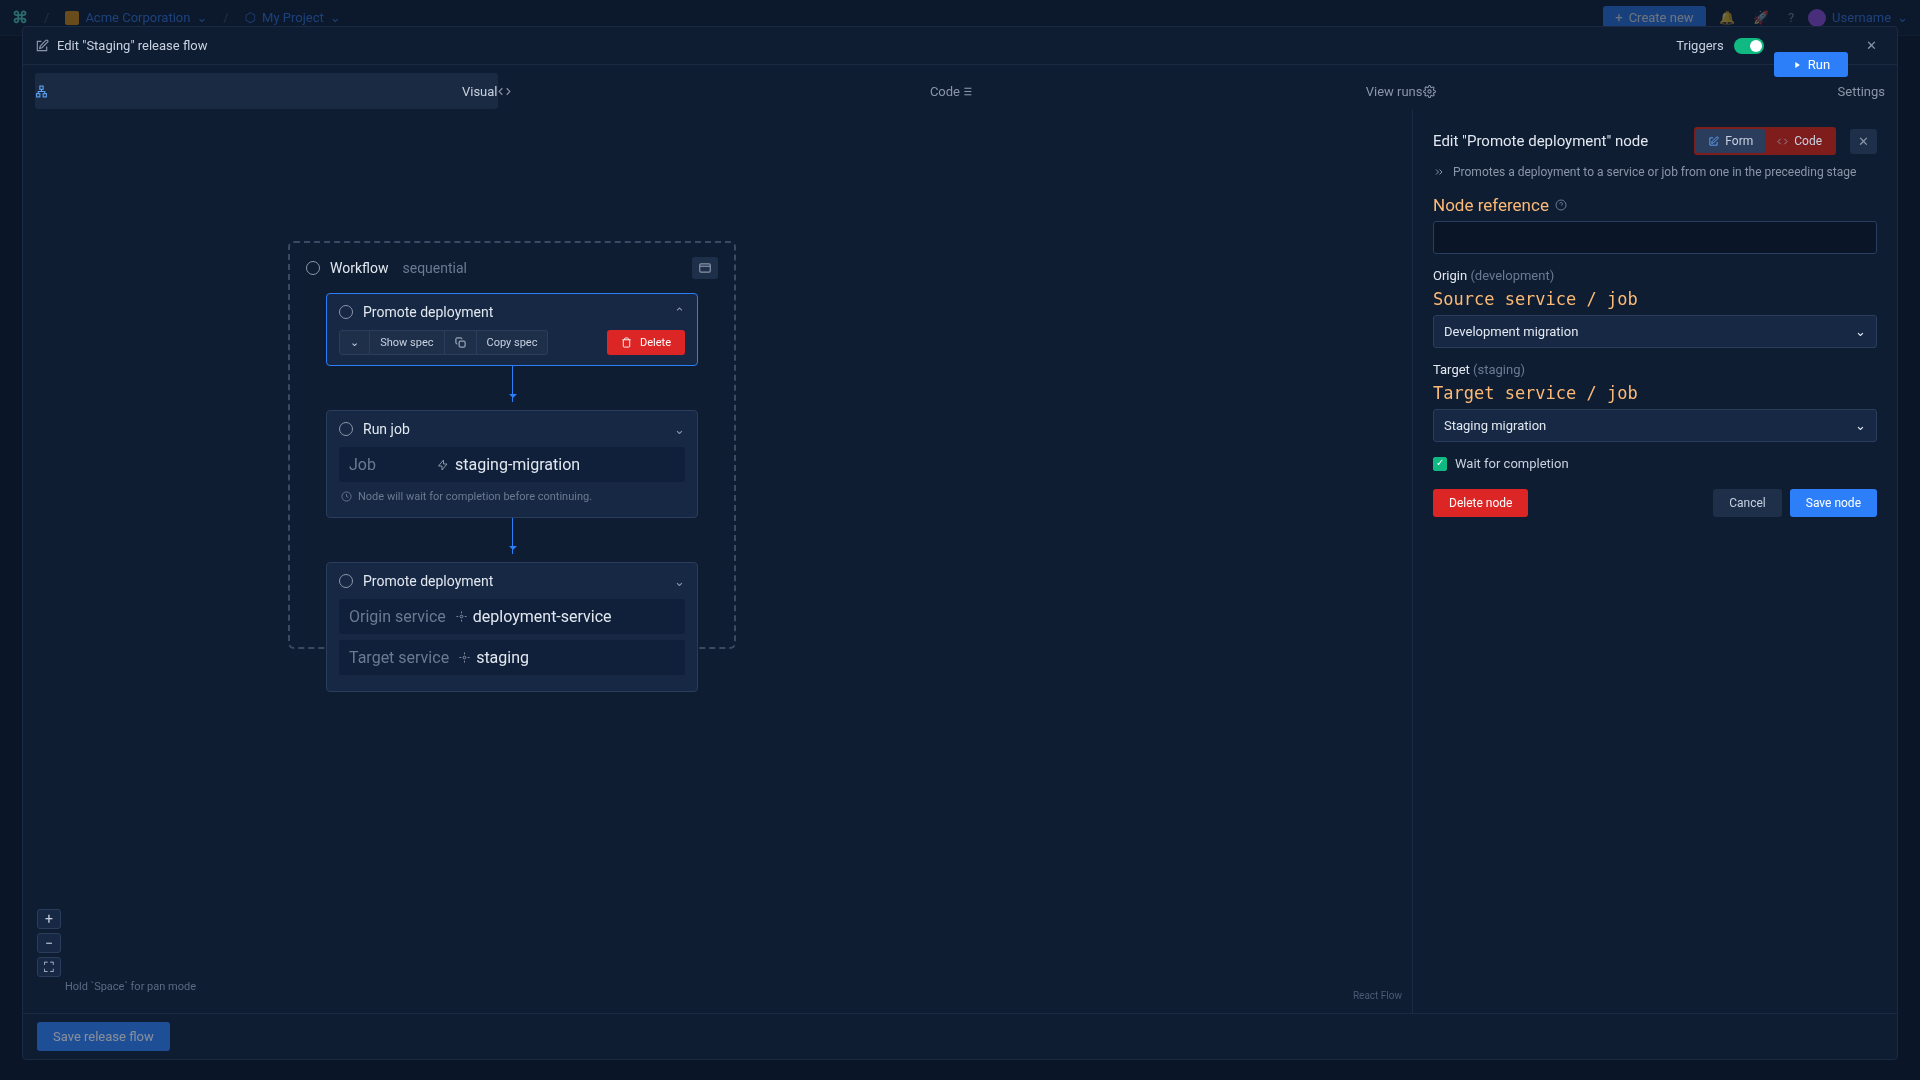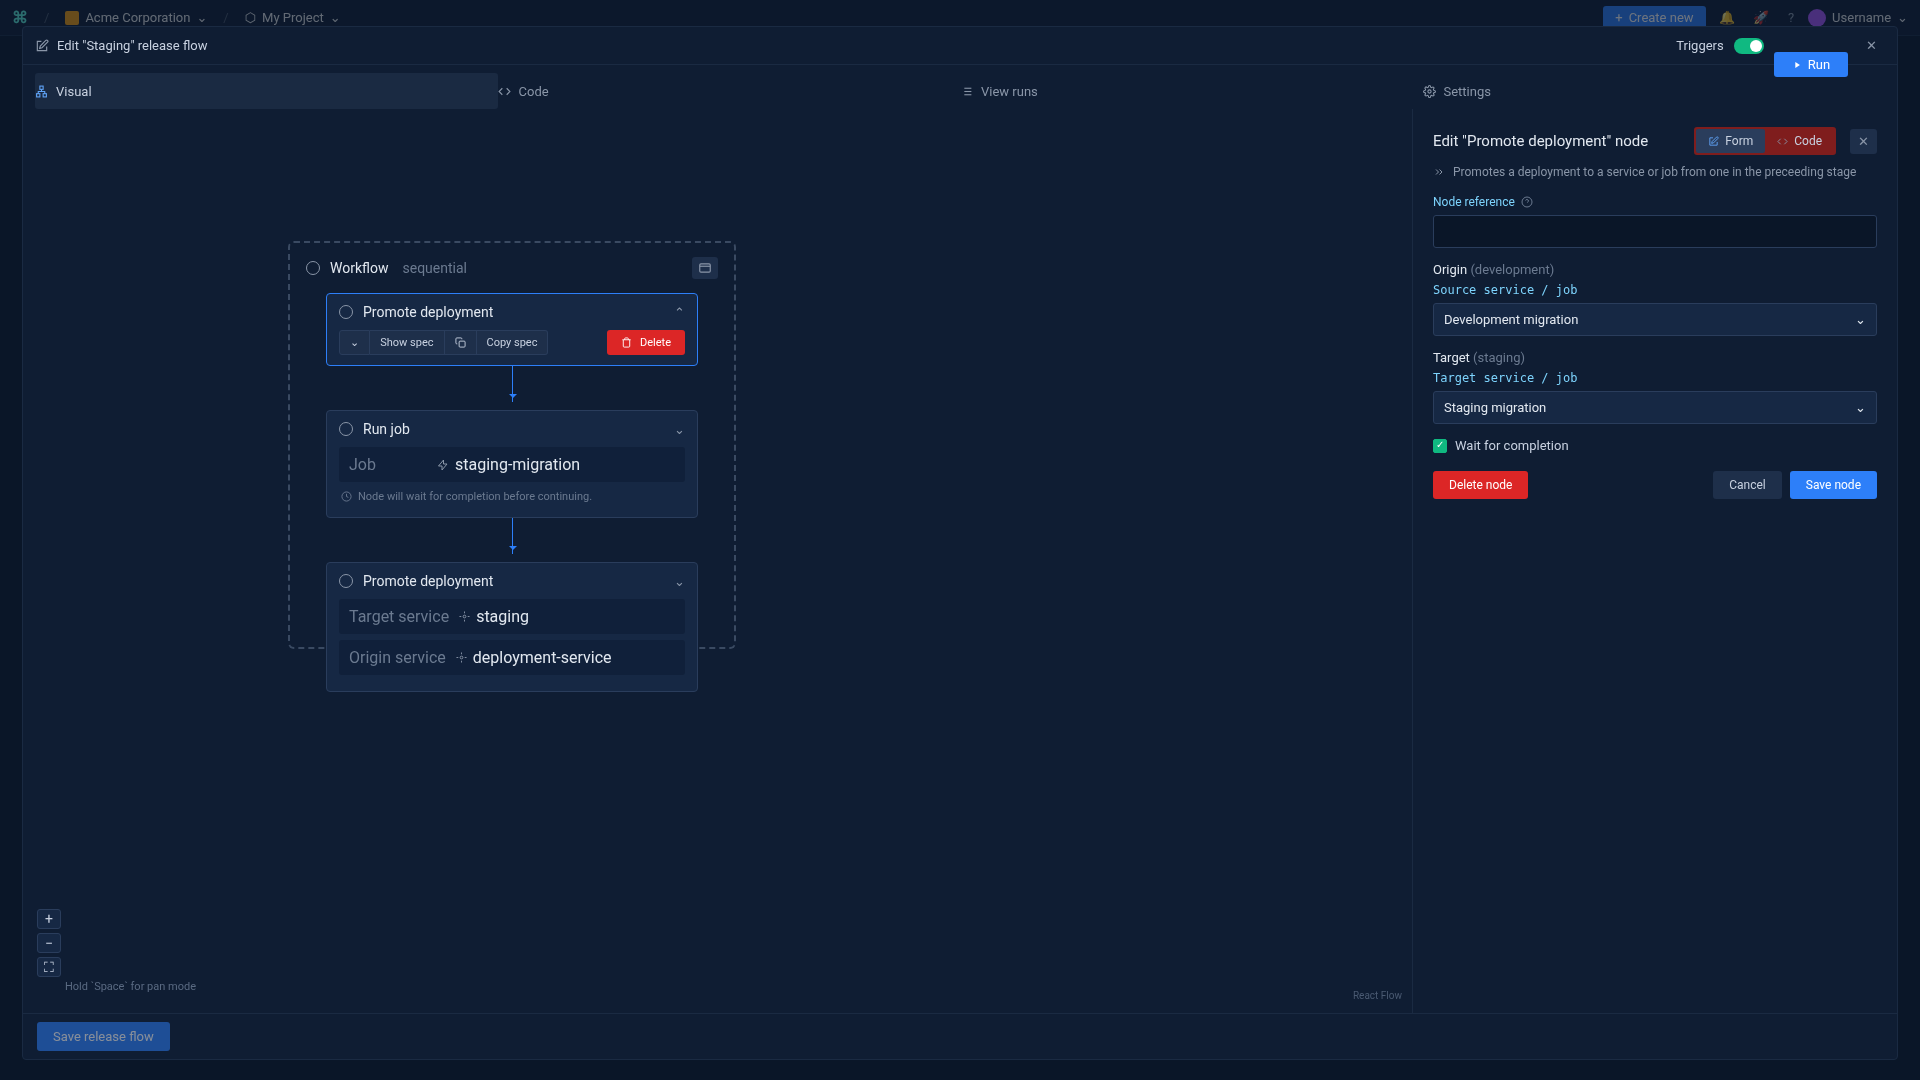--- a/index.html
+++ b/index.html
@@ -1,34 +1,34 @@
 <!DOCTYPE html>
 <html><head>
 <meta charset="utf-8">
 <style>
 * { margin: 0; padding: 0; box-sizing: border-box; font-family: -apple-system, BlinkMacSystemFont, "Segoe UI", Roboto, sans-serif; }
 body { background: #0a1628; color: #c8d1e0; width: 1920px; height: 1080px; overflow: hidden; font-size: 13px; }
 .topnav { height: 36px; background: #0f1d33; display: flex; align-items: center; padding: 0 12px; opacity: 0.4; gap: 16px; border-bottom: 1px solid #1a2a42; }
 .topnav .logo { color: #5eead4; font-weight: bold; font-size: 16px; }
-.topnav .breadcrumb-item { color: #e5e5e5; display: flex; align-items: center; gap: 6px; }
+.topnav .breadcrumb-item { color: #3b82f6; display: flex; align-items: center; gap: 6px; }
 .topnav .sep { color: #4a5568; }
 .topnav .right { margin-left: auto; display: flex; align-items: center; gap: 10px; }
 .topnav .create-btn { background: #2d7ff9; color: #fff; padding: 4px 12px; border-radius: 3px; display: flex; align-items: center; gap: 6px; }
 .topnav .icon-btn { color: #8a96a8; padding: 4px; }
 .topnav .avatar { width: 18px; height: 18px; background: #a855f7; border-radius: 50%; }
 .modal { position: absolute; left: 22px; right: 22px; top: 26px; bottom: 20px; background: #0f1d33; border-radius: 4px; display: flex; flex-direction: column; border: 1px solid #1a2a42; }
 .modal-header { height: 38px; display: flex; align-items: center; padding: 0 12px; border-bottom: 1px solid #1a2a42; }
 .modal-header .title { display: flex; align-items: center; gap: 8px; color: #c8d1e0; }
 .modal-header .right { margin-left: auto; display: flex; align-items: center; gap: 10px; }
 .toggle { width: 30px; height: 16px; background: #10b981; border-radius: 8px; position: relative; }
 .toggle::after { content: ''; position: absolute; width: 12px; height: 12px; background: #fff; border-radius: 50%; right: 2px; top: 2px; }
 .run-btn { background: #2d7ff9; color: #fff; padding: 5px 18px; border-radius: 3px; display: flex; align-items: center; gap: 6px; margin-top: 38px; }
 .close-btn { color: #8a96a8; padding: 4px 8px; cursor: pointer; }
 .tabs { height: 36px; display: flex; margin: 8px 12px 0; gap: 0; }
-.tab { flex: 1; display: flex; align-items: center; justify-content: flex-start; gap: 8px; color: #8a96a8; border-radius: 3px; cursor: pointer; }
+.tab { flex: 1; display: flex; align-items: center; justify-content: space-between; gap: 8px; color: #8a96a8; border-radius: 3px; cursor: pointer; }
 .tab.active { background: #1a2a42; color: #c8d1e0; }
 .body { flex: 1; display: flex; overflow: hidden; }
 .canvas { flex: 1; position: relative; border-right: 1px solid #1a2a42; }
 .workflow-container { position: absolute; left: 265px; top: 132px; width: 448px; height: 408px; border: 2px dashed #3a4a62; border-radius: 6px; padding: 8px 8px 8px 8px; }
 .workflow-header { display: flex; align-items: center; padding: 6px 8px; gap: 10px; }
 .circle-icon { width: 14px; height: 14px; border: 1.5px solid #8a96a8; border-radius: 50%; flex-shrink: 0; }
 .wf-title { color: #e2e8f0; font-size: 14px; }
 .wf-sub { color: #6b7a90; font-size: 14px; margin-left: 4px; }
 .wf-icon-btn { margin-left: auto; background: #1e2f4a; padding: 4px 6px; border-radius: 3px; color: #8a96a8; }
 .node { background: #162844; border: 1px solid #2a3d5c; border-radius: 4px; margin: 8px 28px 0; }
@@ -55,21 +55,21 @@
 .pan-hint { position: absolute; left: 42px; bottom: 20px; color: #5a6a82; font-size: 11px; }
 .attribution { position: absolute; right: 10px; bottom: 12px; color: #4a5a72; font-size: 10px; }
 .sidebar { width: 484px; padding: 18px 20px; overflow-y: auto; }
 .sb-header { display: flex; align-items: center; gap: 8px; margin-bottom: 10px; }
 .sb-title { color: #e2e8f0; font-size: 15px; flex: 1; }
 .view-toggle { background: #7f1d1d; border-radius: 3px; display: flex; align-items: center; padding: 2px; gap: 0; }
 .view-btn { padding: 5px 12px; font-size: 12px; color: #c8d1e0; display: flex; align-items: center; gap: 6px; border-radius: 2px; cursor: pointer; }
 .view-btn.active { background: #2a3d5c; }
 .sb-close { background: #1e2f4a; padding: 5px 8px; border-radius: 3px; color: #8a96a8; margin-left: 6px; cursor: pointer; }
 .sb-desc { color: #8a96a8; font-size: 12px; margin-bottom: 16px; display: flex; gap: 8px; align-items: center; }
-.sb-label { color: #7dd3fc; font-size: 12px; font-family: ui-monospace, monospace; margin-bottom: 6px; display: flex; align-items: center; gap: 6px; }
+.sb-label { color: #fdba74; font-size: 17px; font-family: ui-monospace, monospace; margin-bottom: 6px; display: flex; align-items: center; gap: 6px; }
 .sb-input { width: 100%; background: #0a1628; border: 1px solid #2a3d5c; border-radius: 3px; padding: 8px 10px; color: #e2e8f0; margin-bottom: 14px; }
 .sb-section-title { color: #e2e8f0; font-size: 13px; margin-bottom: 6px; }
 .sb-section-title .sub { color: #6b7a90; }
 .sb-select { width: 100%; background: #162844; border: 1px solid #2a3d5c; border-radius: 3px; padding: 8px 10px; color: #e2e8f0; display: flex; justify-content: space-between; align-items: center; margin-bottom: 14px; cursor: pointer; }
 .checkbox-row { display: flex; align-items: center; gap: 8px; margin-bottom: 18px; }
 .checkbox { width: 14px; height: 14px; border: 1px solid #10b981; background: #10b981; border-radius: 2px; position: relative; }
 .checkbox::after { content: '✓'; position: absolute; color: #fff; font-size: 10px; left: 2px; top: -1px; }
 .sb-actions { display: flex; align-items: center; gap: 8px; }
 .btn { padding: 7px 16px; border-radius: 3px; font-size: 12px; cursor: pointer; }
 .btn-danger { background: #dc2626; color: #fff; }
@@ -250,37 +250,37 @@
         <div class="connector"></div>
 
         <div class="node">
           <div class="node-header">
             <span class="circle-icon"></span>
             <span class="node-title">Promote deployment</span>
             <span class="chevron">⌄</span>
           </div>
           <div class="node-body">
             <div class="field-row">
+              <span class="field-label">Origin service</span>
+              <span class="field-value">
+                <svg width="11" height="11" viewBox="0 0 24 24" fill="none" stroke="#8a96a8" stroke-width="2">
+                    <circle cx="12" cy="12" r="3"></circle>
+                    <path d="M12 1v4M12 19v4M1 12h4M19 12h4"></path>
+                  </svg>
+                <span>deployment-service</span>
+              </span>
+            </div>
+            <div class="field-row">
               <span class="field-label">Target service</span>
               <span class="field-value">
                 <svg width="11" height="11" viewBox="0 0 24 24" fill="none" stroke="#8a96a8" stroke-width="2">
                     <circle cx="12" cy="12" r="3"></circle>
                     <path d="M12 1v4M12 19v4M1 12h4M19 12h4"></path>
                   </svg>
                 <span>staging</span>
-              </span>
-            </div>
-            <div class="field-row">
-              <span class="field-label">Origin service</span>
-              <span class="field-value">
-                <svg width="11" height="11" viewBox="0 0 24 24" fill="none" stroke="#8a96a8" stroke-width="2">
-                    <circle cx="12" cy="12" r="3"></circle>
-                    <path d="M12 1v4M12 19v4M1 12h4M19 12h4"></path>
-                  </svg>
-                <span>deployment-service</span>
               </span>
             </div>
           </div>
         </div>
       </div>
 
       <div class="zoom-controls">
         <div class="zoom-btn">+</div>
         <div class="zoom-btn">−</div>
         <div class="zoom-btn">⛶</div>

